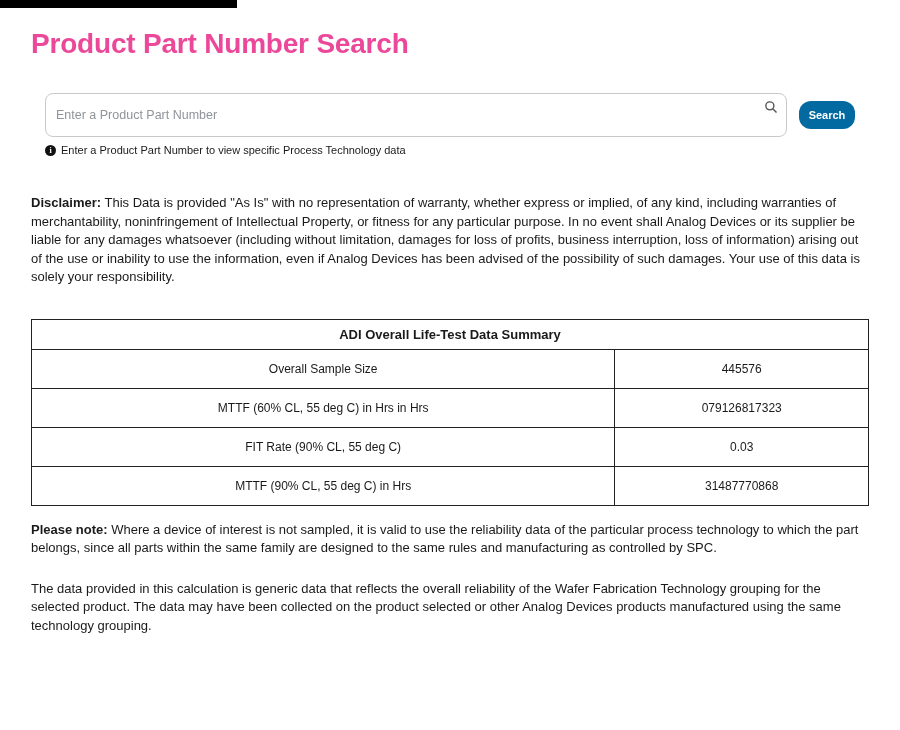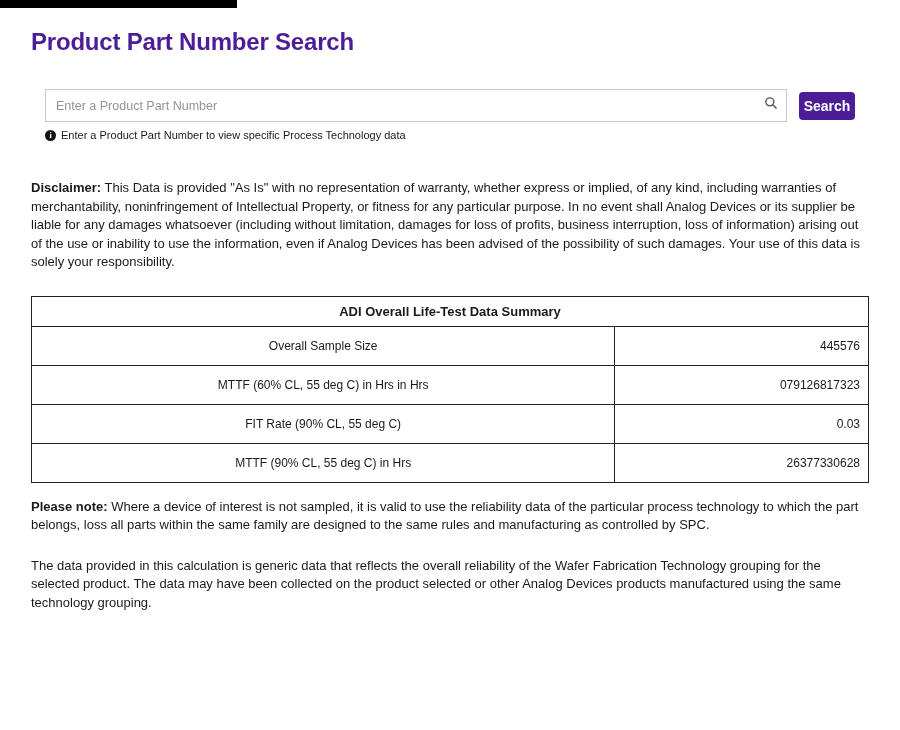--- a/index.html
+++ b/index.html
@@ -10,74 +10,74 @@
     color: #1a1a1a;
     position: relative;
   }
   .top-bar {
     position: absolute; top: 0; left: 0;
     width: 237px; height: 8px; background: #000;
   }
   .container { padding: 0 31px; }
   h1.page-title {
     margin-top: 28px;
-    font-size: 24px; font-weight: 700; color: #4c1d95;
+    font-size: 28px; font-weight: 700; color: #ec4899;
     letter-spacing: -0.2px;
   }
   .search-section { margin: 33px 0 0 14px; }
   .search-row { display: flex; align-items: center; }
   .search-input-wrap { position: relative; width: 742px; }
   .search-input {
-    width: 100%; height: 33px;
-    border: 1px solid #c9c9c9; border-radius: 0;
+    width: 100%; height: 44px;
+    border: 1px solid #c9c9c9; border-radius: 8px;
     padding: 0 30px 0 10px;
     font-family: "Liberation Sans", sans-serif;
     font-size: 12.5px; color: #333; outline: none;
   }
   .search-input::placeholder { color: #8f9499; }
   .search-icon {
     position: absolute; right: 9px; top: 7px;
     width: 14px; height: 14px; cursor: pointer;
   }
   .search-button {
     margin-left: 12px; width: 56px; height: 28px;
-    background: #4c1d95; color: #ffffff;
-    border: none; border-radius: 4px;
+    background: #0369a1; color: #ffffff;
+    border: none; border-radius: 12px;
     font-family: "Liberation Sans", sans-serif;
-    font-size: 14px; font-weight: 700;
+    font-size: 11px; font-weight: 700;
     cursor: pointer;
   }
   .helper-row {
     margin-top: 7px;
     display: flex; align-items: center; gap: 5px;
     font-size: 11px; color: #1a1a1a;
   }
   .info-icon {
     width: 11px; height: 11px; border-radius: 50%;
     background: #111; color: #fff;
     font-size: 8px; font-weight: 700; font-family: "Liberation Serif", serif;
     display: inline-flex; align-items: center; justify-content: center;
     flex: 0 0 auto;
   }
   .para {
     font-size: 13px; line-height: 18.5px; color: #1a1a1a;
   }
   .disclaimer { margin-top: 38px; }
   .summary-table {
-    margin-top: 24px;
+    margin-top: 32px;
     width: 100%; border-collapse: collapse;
     font-size: 12px; color: #1a1a1a;
   }
   .summary-table th, .summary-table td { border: 1px solid #222; }
   .summary-table th.table-title {
     padding: 7px 6px; text-align: center;
     font-size: 13px; font-weight: 700;
   }
   .summary-table td.row-label { width: 69.7%; padding: 12px 8px; text-align: center; }
-  .summary-table td.row-value { padding: 12px 8px; text-align: right; }
+  .summary-table td.row-value { padding: 12px 8px; text-align: center; }
   .summary-table td.table-footer { padding: 11px 8px; text-align: center; }
   .note-1 { margin-top: 15px; }
   .note-2 { margin-top: 22px; }
 </style>
 </head>
 <body>
 
 <div class="top-bar"></div>
 
 <div class="container">
@@ -117,22 +117,22 @@
       <tr>
         <td class="row-label">MTTF (60% CL, 55 deg C) in Hrs in Hrs</td>
         <td class="row-value">079126817323</td>
       </tr>
       <tr>
         <td class="row-label">FIT Rate (90% CL, 55 deg C)</td>
         <td class="row-value">0.03</td>
       </tr>
       <tr>
         <td class="row-label">MTTF (90% CL, 55 deg C) in Hrs</td>
-        <td class="row-value">26377330628</td>
+        <td class="row-value">31487770868</td>
       </tr>
     </tbody>
   </table>
 
-  <p class="para note-1"><strong>Please note:</strong><span> Where a device of interest is not sampled, it is valid to use the reliability data of the particular process technology to which the part belongs, loss all parts within the same family are designed to the same rules and manufacturing as controlled by SPC.</span></p>
+  <p class="para note-1"><strong>Please note:</strong><span> Where a device of interest is not sampled, it is valid to use the reliability data of the particular process technology to which the part belongs, since all parts within the same family are designed to the same rules and manufacturing as controlled by SPC.</span></p>
 
   <p class="para note-2"><span>The data provided in this calculation is generic data that reflects the overall reliability of the Wafer Fabrication Technology grouping for the selected product. The data may have been collected on the product selected or other Analog Devices products manufactured using the same technology grouping.</span></p>
 
 </div>
 
 </body></html>

